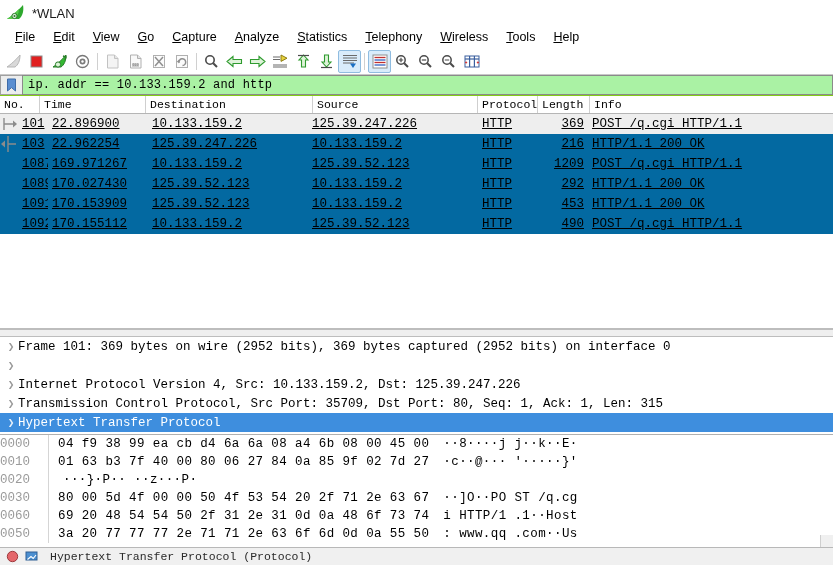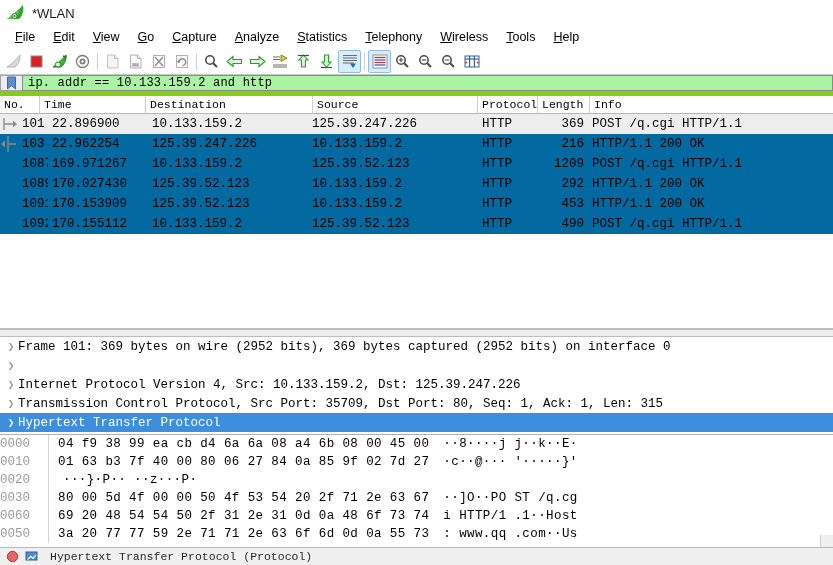--- a/index.html
+++ b/index.html
@@ -87,21 +87,21 @@
     margin: 0 3px;
     flex: 0 0 auto;
   }
 
   
   .filterbar {
     height: 21px;
     display: flex;
     align-items: stretch;
     background: #ffffff;
-    border-bottom: 5px solid #84cc16;
+    border-bottom: 1px solid #84cc16;
     box-sizing: border-box;
   }
   .filter-bookmark {
     width: 22px;
     background: #eceded;
     border: 1px solid #a0a0a0;
     border-right: none;
     box-sizing: border-box;
     display: flex;
     align-items: center;
@@ -160,20 +160,21 @@
     width: 18px;
     flex: 0 0 auto;
     height: 100%;
     position: relative;
   }
   .prow .cell {
     box-sizing: border-box;
     padding: 0 4px;
     white-space: nowrap;
     overflow: hidden;
+    text-decoration: underline;
   }
   .cell.num   { text-align: right; }
   .cell.len   { text-align: right; }
 
   
   .mk {
     position: absolute;
     left: 0; top: 0;
     width: 18px; height: 20px;
   }
@@ -633,21 +634,21 @@
   </div>
   <div class="hrow">
     <span class="hoff">0060</span>
     <span class="hsep-line"></span>
     <span class="hbytes">69 20 48 54 54 50 2f 31  2e 31 0d 0a 48 6f 73 74</span>
     <span class="hascii">i HTTP/1 .1··Host</span>
   </div>
   <div class="hrow">
     <span class="hoff">0050</span>
     <span class="hsep-line"></span>
-    <span class="hbytes">3a 20 77 77 59 2e 71 71  2e 63 6f 6d 0d 0a 55 73</span>
+    <span class="hbytes">3a 20 77 77 77 2e 71 71  2e 63 6f 6d 0d 0a 55 50</span>
     <span class="hascii">: www.qq .com··Us</span>
   </div>
 </div>
 
 <div class="scroll-corner"></div>
 
 <div class="statusbar">
   <span class="sb-icon">
     <svg width="13" height="13" viewBox="0 0 13 13">
       <circle cx="6.5" cy="6.5" r="5.2" fill="#e4666a" stroke="#9d3a3e"></circle>

